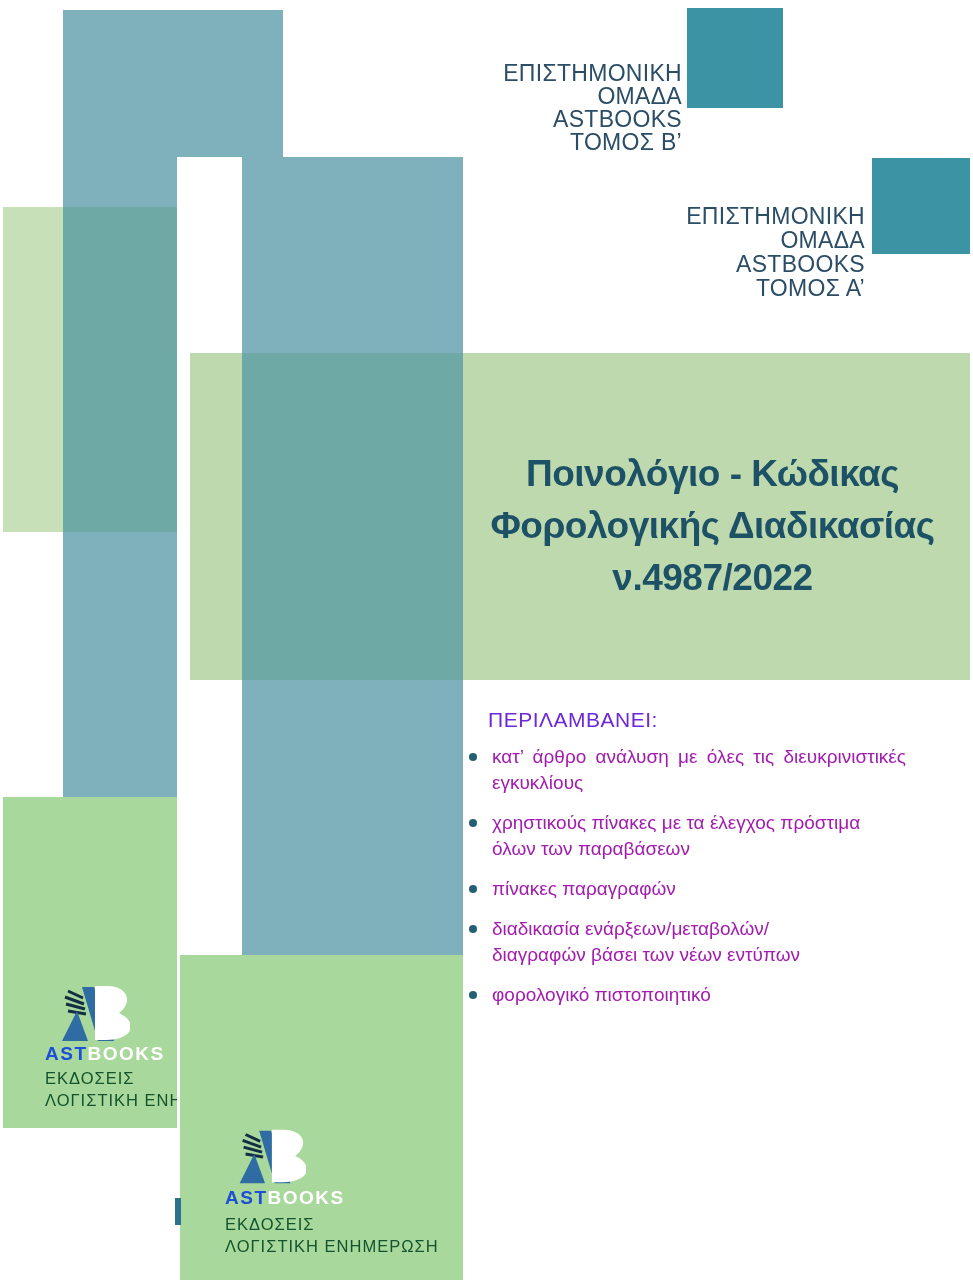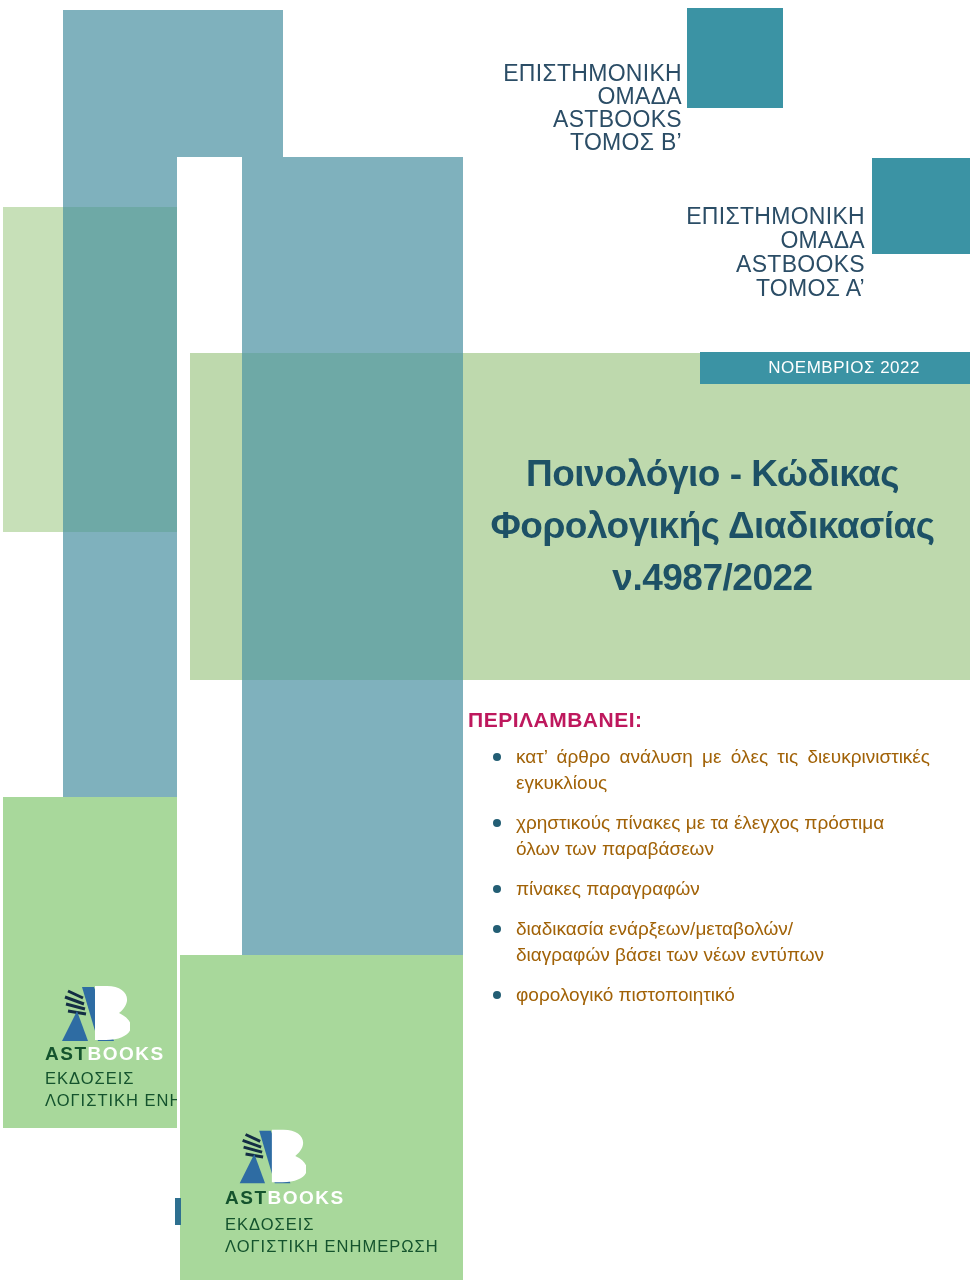--- a/index.html
+++ b/index.html
@@ -27,39 +27,39 @@
   .date-banner{
     left:700px;top:352px;width:270px;height:32px;background:#3b93a4;
     color:#ffffff;font-size:17px;line-height:32px;text-align:right;
     padding-right:50px;box-sizing:border-box;letter-spacing:.5px;
   }
   .front-square{left:872px;top:158px;width:98px;height:96px;background:#3b93a4;}
   .book-title{
     left:450px;top:448px;width:525px;text-align:center;white-space:nowrap;
     color:#1d5166;font-size:37px;line-height:52px;font-weight:bold;letter-spacing:-.5px;
   }
-  .includes-heading{left:468px;top:708px;color:#be185d;font-size:21px;letter-spacing:.5px;font-weight:bold;}
+  .includes-heading{left:488px;top:708px;color:#6d28d9;font-size:21px;letter-spacing:.5px;}
   .includes-list{
-    left:480px;top:744px;width:450px;margin:0;padding:0;list-style:none;
-    color:#a16207;font-size:19px;line-height:26px;
+    left:456px;top:744px;width:450px;margin:0;padding:0;list-style:none;
+    color:#a21caf;font-size:19px;line-height:26px;
   }
   .includes-list li{position:relative;padding-left:36px;margin:0 0 14px 0;}
   .includes-list li span{white-space:pre-line;}
   .includes-list li:first-child{text-align:justify;}
   .includes-list li .dot{
     position:absolute;left:13px;top:9px;width:8px;height:8px;border-radius:50%;
     background:#235e74;
   }
 
   
   .logo-panel{background:#a8d89b;overflow:hidden;}
   .back-logo-panel{left:3px;top:797px;width:174px;height:331px;}
   .front-logo-panel{left:180px;top:955px;width:283px;height:325px;}
   .wordmark{font-size:19px;letter-spacing:1.5px;font-weight:bold;white-space:nowrap;}
-  .wordmark .ast{color:#14532d;}
+  .wordmark .ast{color:#1d4ed8;}
   .wordmark .books{color:#ffffff;}
   .publisher{color:#14532d;font-size:16.5px;letter-spacing:1px;white-space:nowrap;}
   .accent-sliver{left:175px;top:1198px;width:6px;height:27px;background:#2e7090;}
 </style>
 </head>
 <body>
 
 <div id="canvas">
 
   <div class="abs back-band"></div>
@@ -86,21 +86,20 @@
     <div>ΕΠΙΣΤΗΜΟΝΙΚΗ ΟΜΑΔΑ</div>
     <div>ASTBOOKS</div>
     <div>ΤΟΜΟΣ Β’</div>
   </div>
 
   <div class="abs front-bg"></div>
   <div class="abs front-band"></div>
   <div class="abs title-panel"></div>
   <div class="abs band-title-ov"></div>
 
-  <div class="abs date-banner">ΝΟΕΜΒΡΙΟΣ 2022</div>
   <div class="abs front-square"></div>
 
   <div class="abs header-block front-header">
     <div>ΕΠΙΣΤΗΜΟΝΙΚΗ ΟΜΑΔΑ</div>
     <div>ASTBOOKS</div>
     <div>ΤΟΜΟΣ Α’</div>
   </div>
 
   <div class="abs book-title">
     <div>Ποινολόγιο - Κώδικας</div>

